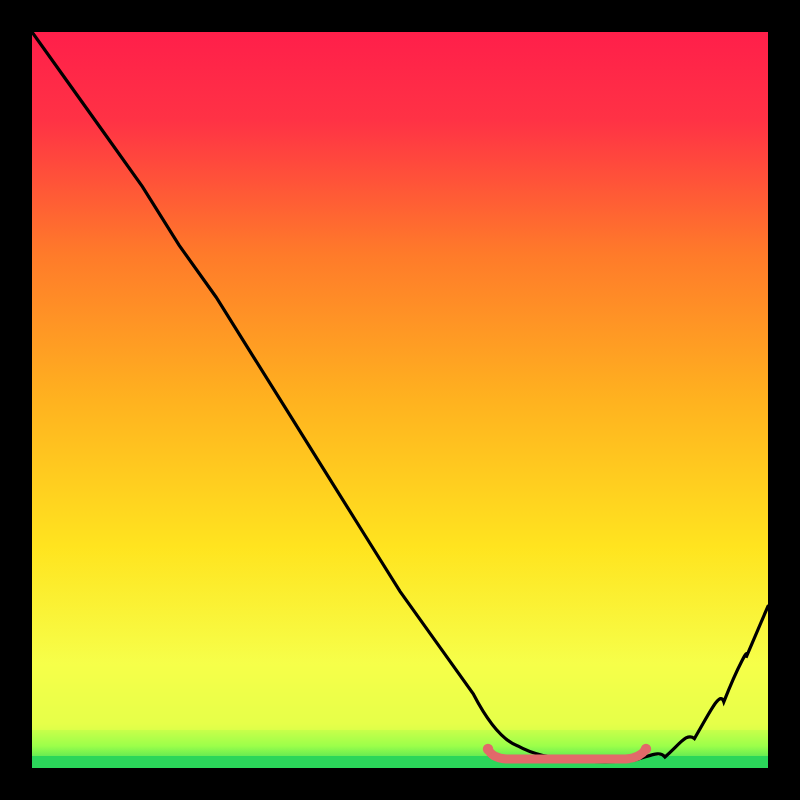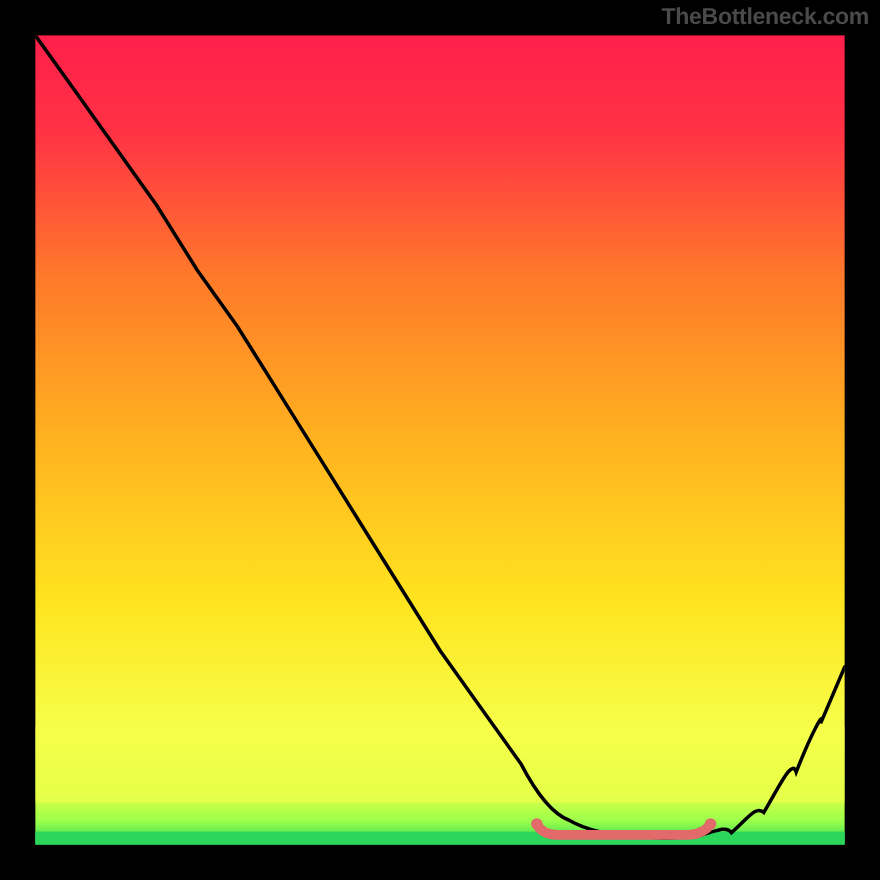--- a/index.html
+++ b/index.html
@@ -41,21 +41,20 @@
     width: 736px;
     height: 736px;
     display: block;
   }
 </style>
 </head>
 <body>
 
 <div class="stage">
 
-  <div class="watermark">TheBottleneck.com</div>
 
   <div class="plot-frame">
     <svg class="plot" viewBox="0 0 736 736" preserveAspectRatio="none">
       <defs>
         <linearGradient id="bg-grad" x1="0" y1="0" x2="0" y2="1">
           <stop offset="0%" stop-color="#ff1f4a"></stop>
           <stop offset="12%" stop-color="#ff3245"></stop>
           <stop offset="30%" stop-color="#ff7a2a"></stop>
           <stop offset="50%" stop-color="#ffb21f"></stop>
           <stop offset="70%" stop-color="#ffe41f"></stop>

